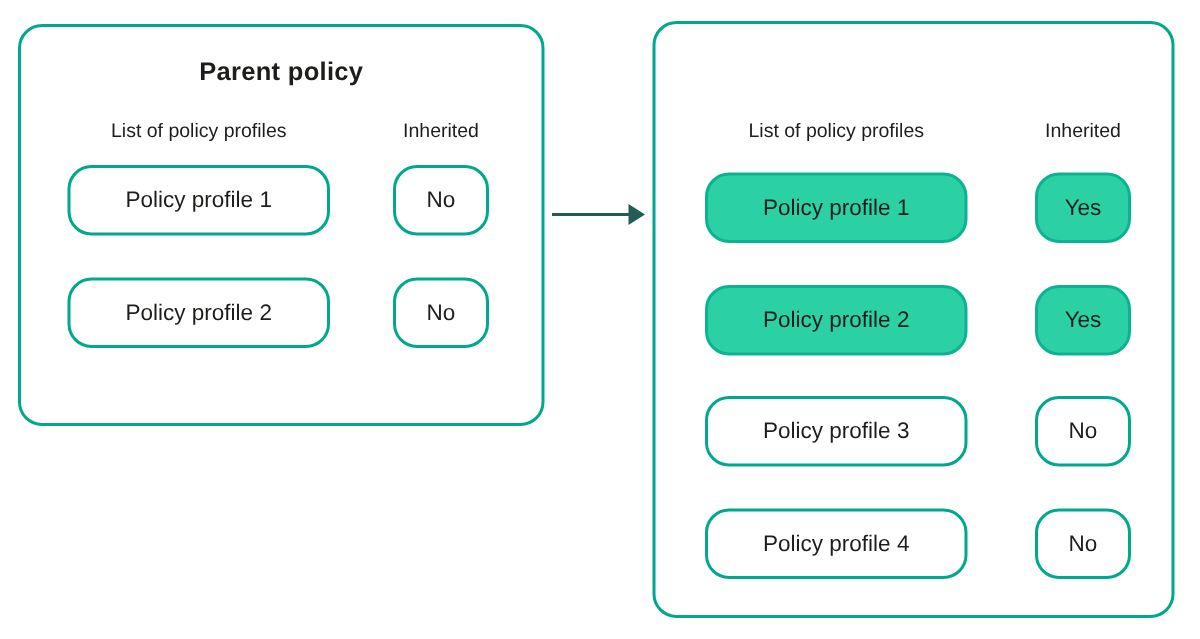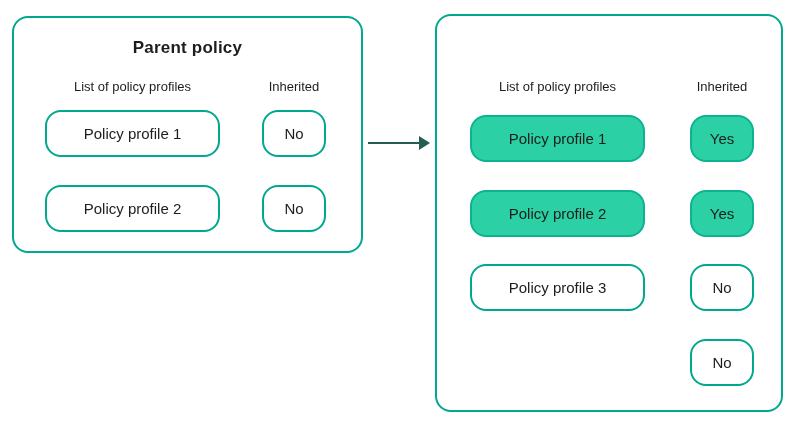--- a/index.html
+++ b/index.html
@@ -19,21 +19,21 @@
     overflow: hidden;
   }
   .canvas { position: absolute; inset: 0; }
 
   .policy-box {
     position: absolute;
     border: 2px solid var(--outline);
     border-radius: 16px;
     background: #ffffff;
   }
-  .policy-box.parent { left: 12px;  top: 16px; width: 351px; height: 237px; }
+  .policy-box.parent { left: 12px;  top: 16px; width: 351px; height: 268px; }
   .policy-box.child  { left: 435px; top: 14px; width: 348px; height: 398px; }
 
   .box-title {
     margin-top: 20px;
     text-align: center;
     font-size: 17px;
     font-weight: 700;
     letter-spacing: 0.2px;
   }
 
@@ -132,17 +132,18 @@
     </div>
     <div class="row filled" style="top:174px">
       <div class="chip profile">Policy profile 2</div>
       <div class="chip inherited">Yes</div>
     </div>
     <div class="row" style="top:248px">
       <div class="chip profile">Policy profile 3</div>
       <div class="chip inherited">No</div>
     </div>
     <div class="row" style="top:323px">
+      <div class="chip profile">Policy profile 4</div>
       <div class="chip inherited">No</div>
     </div>
   </section>
 
 </div>
 
 </body></html>

